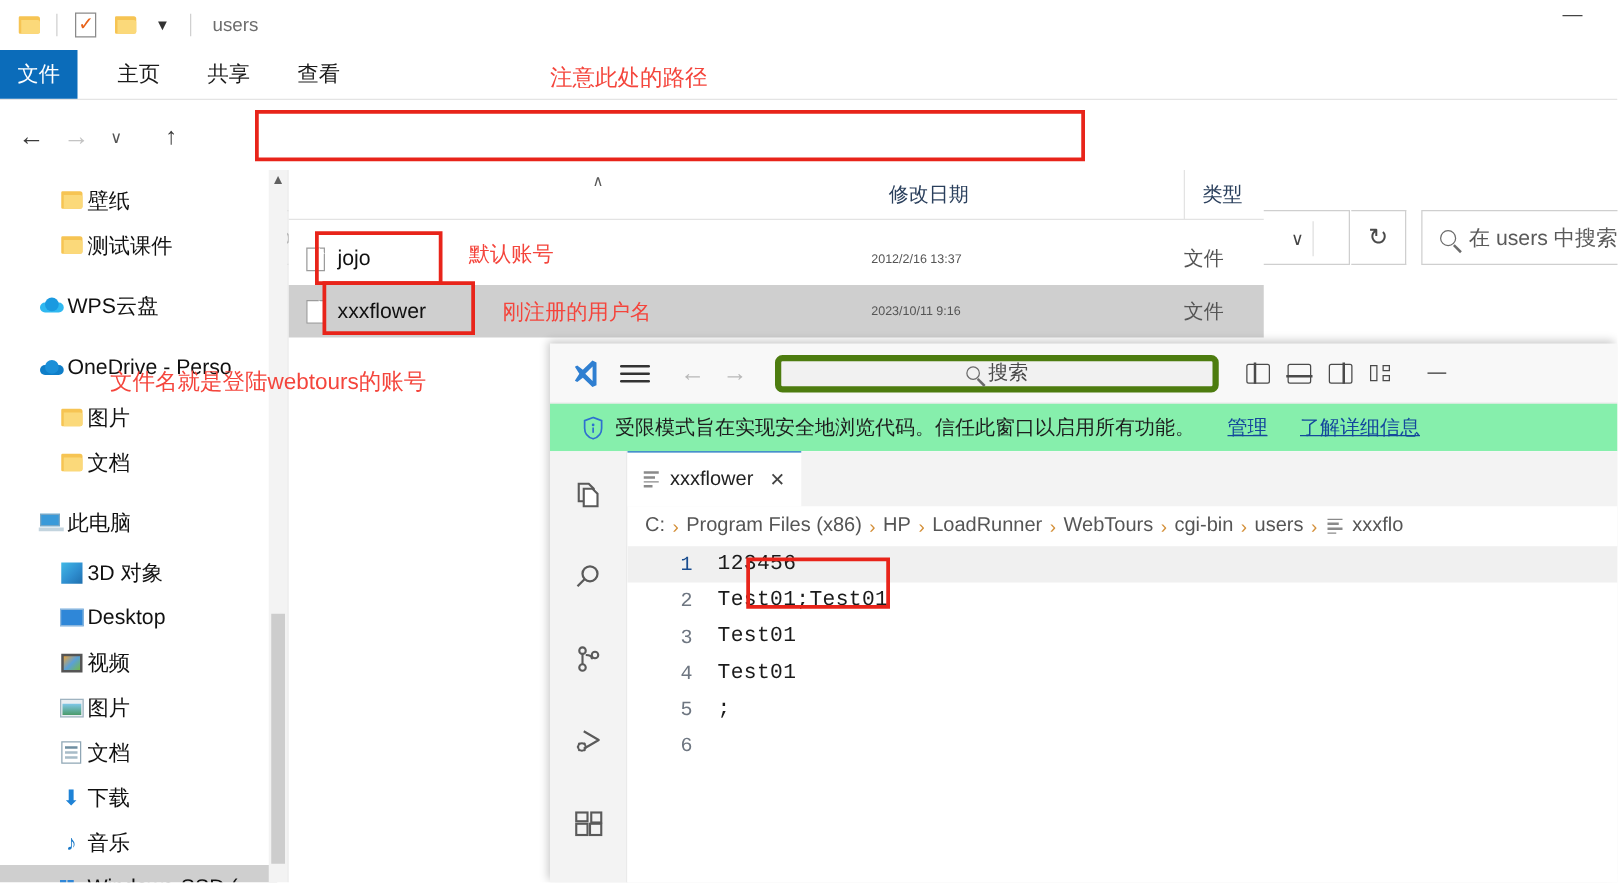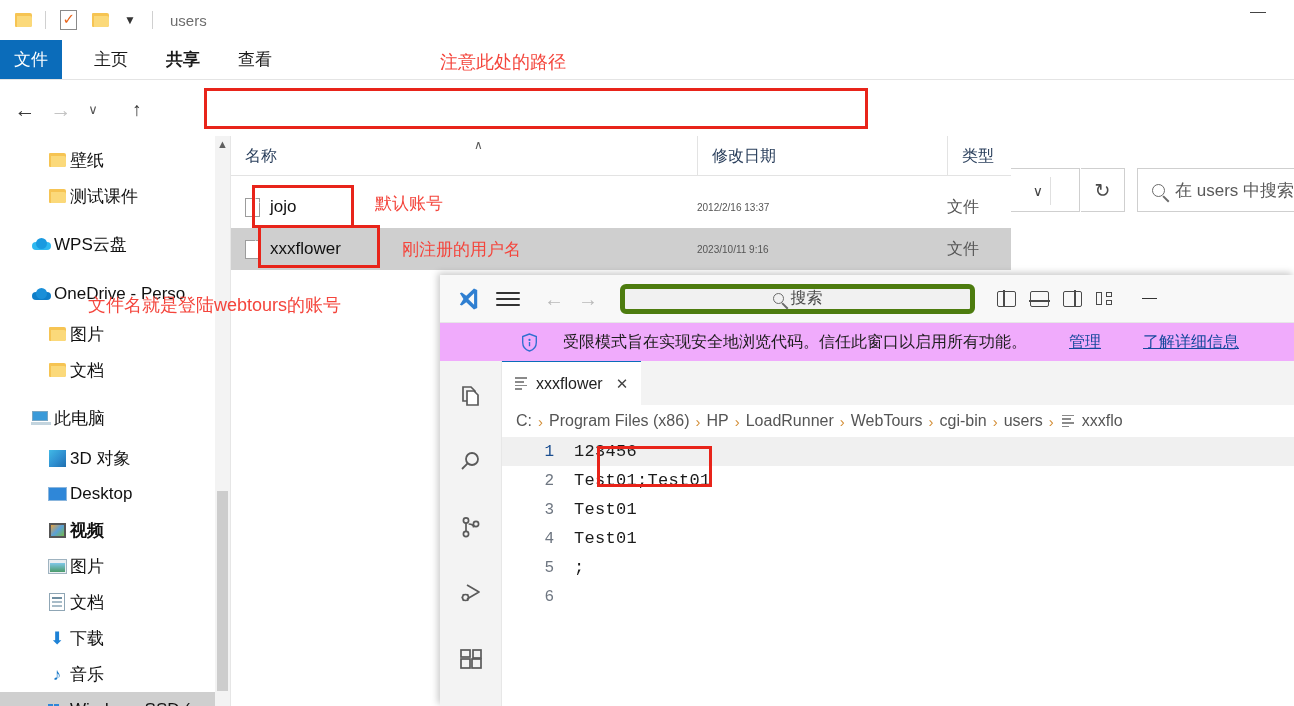--- a/index.html
+++ b/index.html
@@ -196,22 +196,22 @@
   .ly { width:19px; height:16px; border:1.6px solid #4a4a4a; border-radius:2px; position:relative; }
   .ly.left:after { content:""; position:absolute; left:5px; top:-1.6px; bottom:-1.6px; width:1.6px; background:#4a4a4a; }
   .ly.bottom:after { content:""; position:absolute; left:-1.6px; right:-1.6px; bottom:4px; height:1.6px; background:#4a4a4a; }
   .ly.right:after { content:""; position:absolute; right:5px; top:-1.6px; bottom:-1.6px; width:1.6px; background:#4a4a4a; }
   .ly.custom { border:none; width:20px; height:16px; }
   .ly.custom i { position:absolute; background:transparent; border:1.5px solid #4a4a4a; }
   .vsc-min { margin-left:26px; width:15px; height:1.5px; background:#333; }
 
   .vsc-banner {
     position:absolute; left:0; top:48px; width:854px; height:38px;
-    background:#f0abfc; display:flex; align-items:center; padding-left:26px; gap:16px;
-    font-size:16px; color:#1d1d1d;justify-content:center;
+    background:#86efac; display:flex; align-items:center; padding-left:26px; gap:0;
+    font-size:16px; color:#1d1d1d;
   }
   .shield { width:17px; height:19px; flex:none; margin-right:9px; position:relative; }
   .banner-link { color:#14489c; text-decoration:underline; margin-left:26px; }
 
   .vsc-activity {
     position:absolute; left:0; top:86px; width:62px; height:345px;
     background:#f3f3f3; border-right:1px solid #e7e7e7;
     display:flex; flex-direction:column; align-items:center; padding-top:20px; gap:36px;
   }
   .act-ico { width:30px; height:30px; display:flex; align-items:center; justify-content:center; }
@@ -282,21 +282,21 @@
         <span style="font-size:12px;color:#333;line-height:1;">▼</span>
       </div>
       <div class="qat-sep"></div>
       <div class="win-title">users</div>
       <div class="win-min"></div>
     </div>
 
     <div class="ribbon">
       <div class="ribbon-tab active">文件</div>
       <div class="ribbon-tab" style="margin-left:18px;">主页</div>
-      <div class="ribbon-tab" style="margin-left:10px;font-weight:bold;">共享</div>
+      <div class="ribbon-tab" style="margin-left:10px;">共享</div>
       <div class="ribbon-tab" style="margin-left:10px;">查看</div>
     </div>
 
     <div class="navrow">
       <div class="nav-btn nav-back">←</div>
       <div class="nav-btn nav-fwd">→</div>
       <div class="nav-btn nav-rec">∨</div>
       <div class="nav-btn nav-up">↑</div>
 
       <div class="addrbar">
@@ -401,21 +401,21 @@
             <span class="cube"></span>
           </span>
         <span class="np-label">3D 对象</span>
       </div>
       <div class="np-item" style="padding-left:44px;">
         <span class="np-ico">
             <span class="deskt"></span>
           </span>
         <span class="np-label">Desktop</span>
       </div>
-      <div class="np-item" style="padding-left:44px;font-weight:bold;">
+      <div class="np-item" style="padding-left:44px;">
         <span class="np-ico">
             <span class="vid"></span>
           </span>
         <span class="np-label">视频</span>
       </div>
       <div class="np-item" style="padding-left:44px;">
         <span class="np-ico">
             <span class="pic"></span>
           </span>
         <span class="np-label">图片</span>
@@ -451,21 +451,20 @@
     </div>
 
     <div class="np-scroll">
       <div class="up-arrow">▲</div>
       <div class="thumb"></div>
     </div>
     <div class="pane-divider"></div>
 
     <div class="filelist">
       <div class="col-head">
-        <div class="col-h" style="left:0;width:466px;">名称</div>
         <div class="col-h" style="left:466px;width:250px;">修改日期</div>
         <div class="col-h" style="left:716px;width:64px;">类型</div>
         <div class="sort-caret">∧</div>
       </div>
 
       <div class="frow" style="top:50px;">
         <div class="fname">
           <span class="file-ico"></span>
           <span>jojo</span>
         </div>

